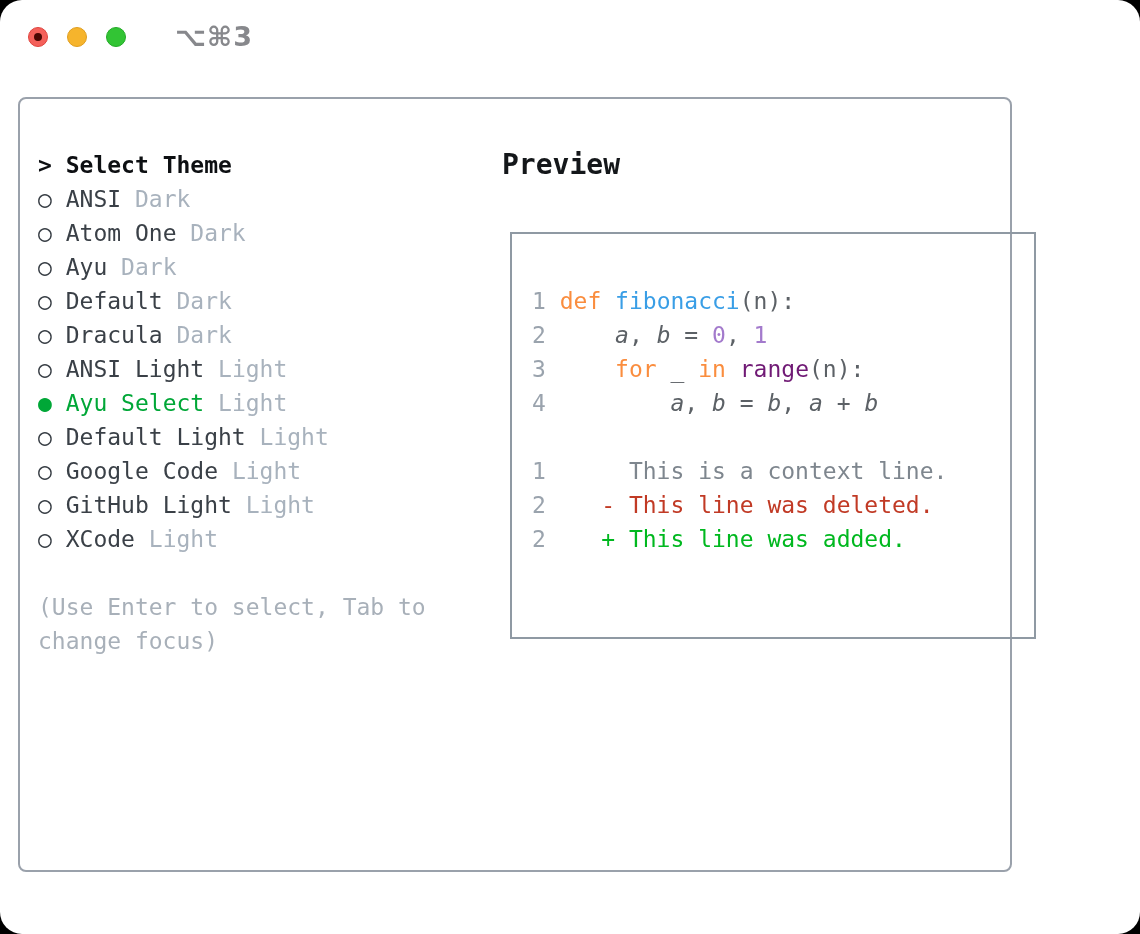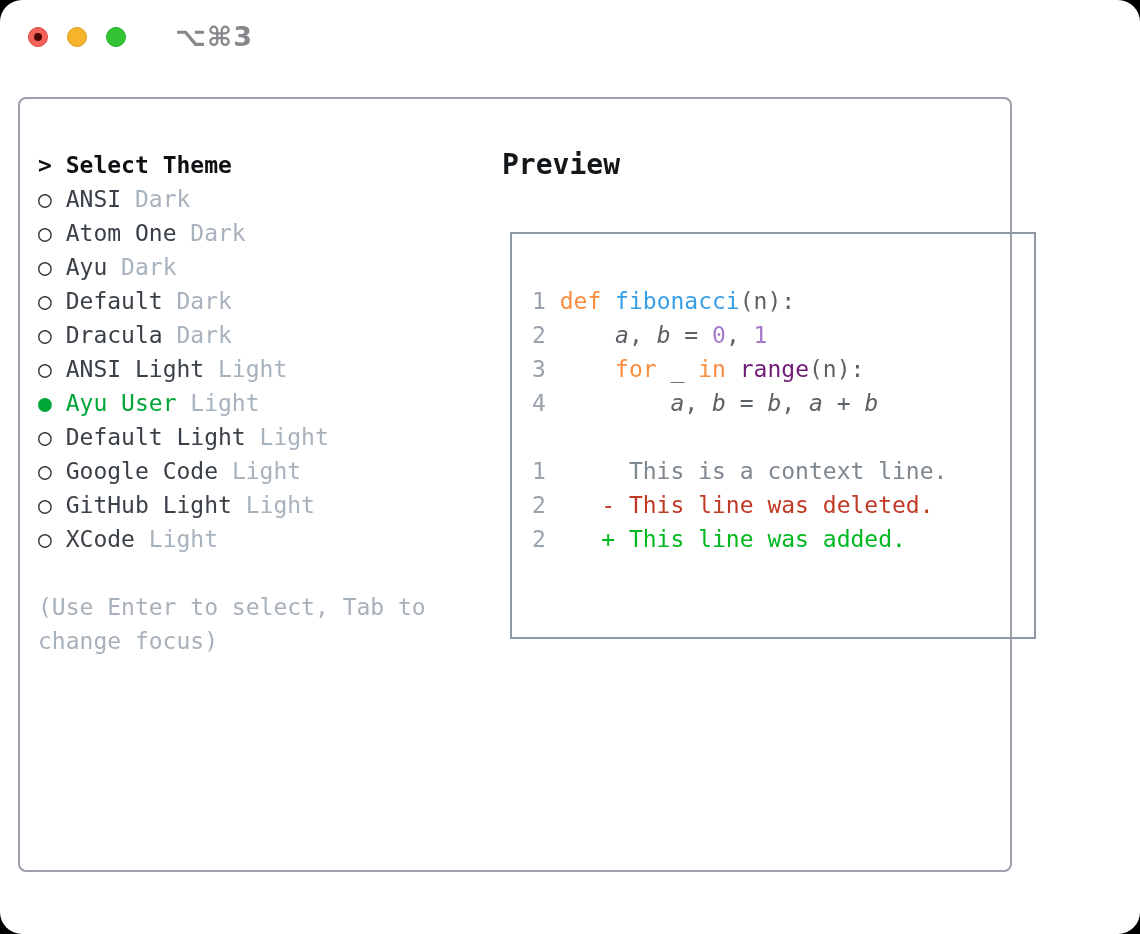--- a/index.html
+++ b/index.html
@@ -65,21 +65,21 @@
     <div class="left">
       <div class="row"><span class="prompt">&gt;</span><span class="htext">Select Theme</span></div>
 
       <div id="theme-list">
           <div class="row item"><span class="bullet">○</span><span class="name">ANSI</span><span class="tag">Dark</span></div>
           <div class="row item"><span class="bullet">○</span><span class="name">Atom One</span><span class="tag">Dark</span></div>
           <div class="row item"><span class="bullet">○</span><span class="name">Ayu</span><span class="tag">Dark</span></div>
           <div class="row item"><span class="bullet">○</span><span class="name">Default</span><span class="tag">Dark</span></div>
           <div class="row item"><span class="bullet">○</span><span class="name">Dracula</span><span class="tag">Dark</span></div>
           <div class="row item"><span class="bullet">○</span><span class="name">ANSI Light</span><span class="tag">Light</span></div>
-          <div class="row item selected"><span class="bullet">●</span><span class="name">Ayu User</span><span class="tag">Light</span></div>
+          <div class="row item selected"><span class="bullet">●</span><span class="name">Ayu Select</span><span class="tag">Light</span></div>
           <div class="row item"><span class="bullet">○</span><span class="name">Default Light</span><span class="tag">Light</span></div>
           <div class="row item"><span class="bullet">○</span><span class="name">Google Code</span><span class="tag">Light</span></div>
           <div class="row item"><span class="bullet">○</span><span class="name">GitHub Light</span><span class="tag">Light</span></div>
           <div class="row item"><span class="bullet">○</span><span class="name">XCode</span><span class="tag">Light</span></div>
         </div>
 
 
       <div class="hint">(Use Enter to select, Tab to change focus)</div>
     </div>
 

